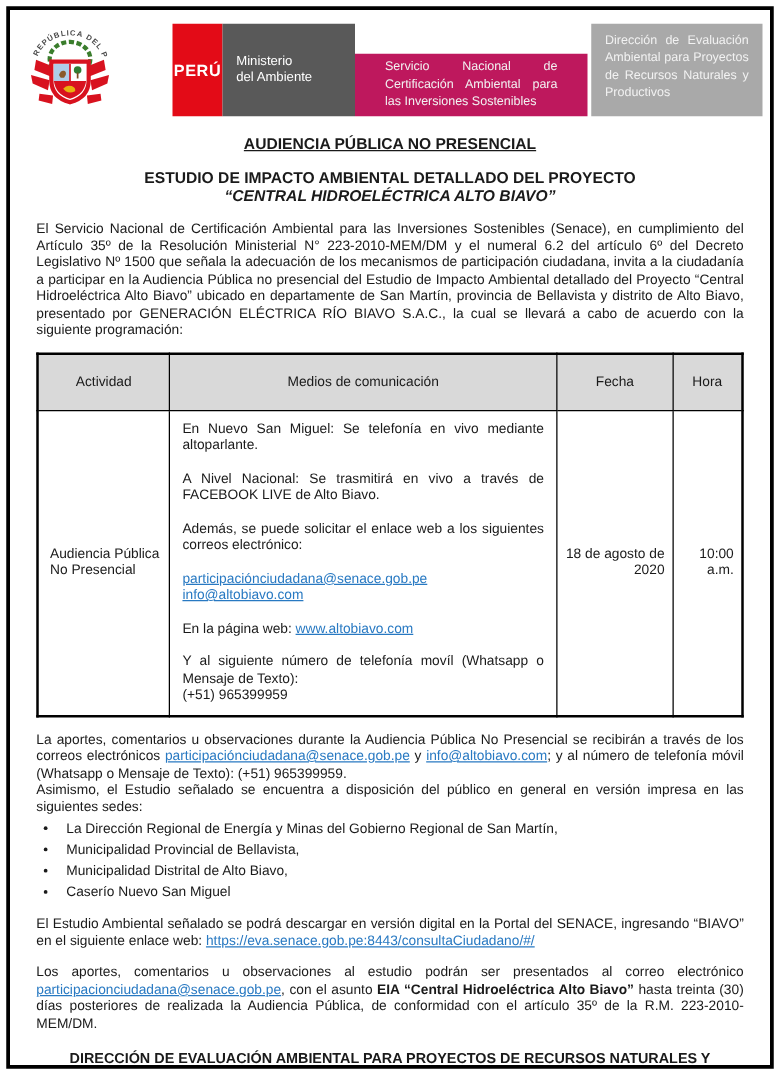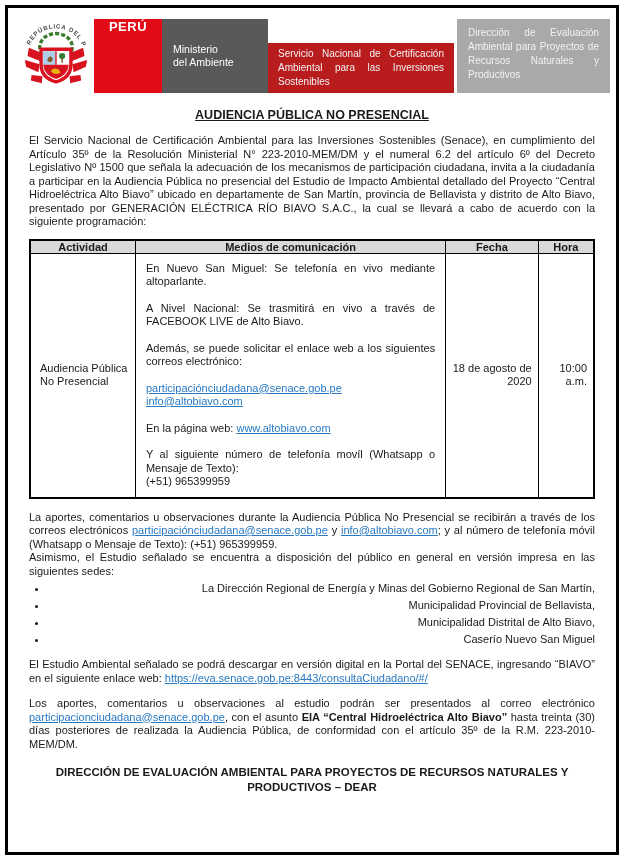--- a/index.html
+++ b/index.html
@@ -9,52 +9,52 @@
     font-family: "Liberation Sans", "DejaVu Sans", sans-serif;
     color: #1a1a1a;
   }
   .page { width: 624px; height: 860px; padding: 5px; background: #fff; }
   .frame { width: 100%; height: 100%; border: 3px solid #000; overflow: hidden; background: #fff; }
 
   
   .hdr { display: flex; align-items: stretch; height: 74px; margin: 11px 6px 0 10px; }
   .arms { width: 76px; display: flex; align-items: center; justify-content: center; }
   .hbox { color: #fff; }
-  .box-red { width: 68px; background: #e30b17; display: flex; align-items: flex-start; justify-content: center;
-             font-weight: bold; font-size: 13px; letter-spacing: .5px; }
+  .box-red { width: 40px; background: #e30b17; display: flex; align-items: center; justify-content: center;
+             font-weight: bold; font-size: 13px; letter-spacing: .5px; margin-left: 44px; }
   .box-dark { width: 106px; background: #595959; display: flex; align-items: center;
               padding-left: 11px; font-size: 10.5px; line-height: 13px; }
-  .box-mid { width: 186px; background: #b91c1c; display: flex; align-items: center; padding: 0 10px; margin-top: 24px; }
+  .box-mid { width: 186px; background: #be185d; display: flex; align-items: center; padding: 0 24px; margin-top: 24px; }
   .box-mid .jt { width: 100%; }
   .box-light { flex: 1; background: #a9a9a9; padding: 7px 11px 0 11px; margin-left: 3px; }
   .jt { font-size: 10px; line-height: 14px; text-align: justify; color: #f2f2f2; }
 
   
   .content { padding: 0 21px; }
   .title { margin-top: 15px; text-align: center; font-weight: bold; font-size: 12.5px;
            text-decoration: underline; }
   .subtitle { margin-top: 13px; text-align: center; font-weight: bold; font-size: 12.5px; line-height: 15px; }
   .subtitle .l2 { font-style: italic; }
   .para { margin-top: 12px; font-size: 11px; line-height: 13.5px; text-align: justify; }
   .rich .rblk + .rblk { margin-top: 13px; }
   .b  { font-weight: normal; }
   .bi { font-weight: bold; }
   a.lnk { color: #2879c2; text-decoration: underline; cursor: pointer; }
 
   
   table.hearing { width: 100%; margin-top: 10px; border-collapse: collapse; table-layout: fixed;
                   border: 2px solid #000; }
   table.hearing th, table.hearing td { border: 1px solid #000; font-size: 11px; }
-  table.hearing th { background: #d9d9d9; font-weight: bold; padding: 0 2px; }
+  table.hearing th { background: #d9d9d9; font-weight: normal; padding: 16px 2px; }
   td.c-act  { vertical-align: middle; padding: 6px 4px 6px 9px; line-height: 13.5px; }
   td.c-med  { vertical-align: top; padding: 8px 10px; text-align: justify; line-height: 13.5px; }
   td.c-date, td.c-hour { vertical-align: middle; text-align: right; padding: 4px 6px; line-height: 13.5px; }
 
   
-  ul.venues { margin: 3px 0 0 19px; list-style: disc; text-align: right; }
+  ul.venues { margin: 3px 0 0 19px; list-style: disc; }
   ul.venues li { font-size: 11px; line-height: 13.5px; margin-top: 3.5px; padding-left: 5px; }
 
   .footer { margin-top: 14px; text-align: center; font-weight: bold; font-size: 11.5px; line-height: 14.5px; }
 </style>
 </head>
 <body>
 
 <div class="page">
   <div class="frame">
 
@@ -104,20 +104,24 @@
       <div class="hbox box-mid">
         <div class="jt">Servicio Nacional de Certificación Ambiental para las Inversiones Sostenibles</div>
       </div>
       <div class="hbox box-light jt">Dirección de Evaluación Ambiental para Proyectos de Recursos Naturales y Productivos</div>
     </div>
 
     <div class="content">
 
       <div class="title">AUDIENCIA PÚBLICA NO PRESENCIAL</div>
 
+      <div class="subtitle">
+        <div class="l1">ESTUDIO DE IMPACTO AMBIENTAL DETALLADO DEL PROYECTO</div>
+        <div class="l2">“CENTRAL HIDROELÉCTRICA ALTO BIAVO”</div>
+      </div>
 
       <div class="para rich tight">
           <div class="rblk"><span>El Servicio Nacional de Certificación Ambiental para las Inversiones Sostenibles (Senace), en cumplimiento del Artículo 35º de la Resolución Ministerial N° 223-2010-MEM/DM y el numeral 6.2 del artículo 6º del Decreto Legislativo Nº 1500 que señala la adecuación de los mecanismos de participación ciudadana, invita a la ciudadanía a participar en la Audiencia Pública no presencial del Estudio de Impacto Ambiental detallado del Proyecto “Central Hidroeléctrica Alto Biavo” ubicado en departamente de San Martín, provincia de Bellavista y distrito de Alto Biavo, presentado por </span><span class="b">GENERACIÓN ELÉCTRICA RÍO BIAVO S.A.C.,</span><span> la cual se llevará a cabo de acuerdo con la siguiente programación:</span></div>
         </div>
 
       <table class="hearing">
         <colgroup>
           <col style="width:18.7%">
             <col style="width:55%">
             <col style="width:16.4%">

